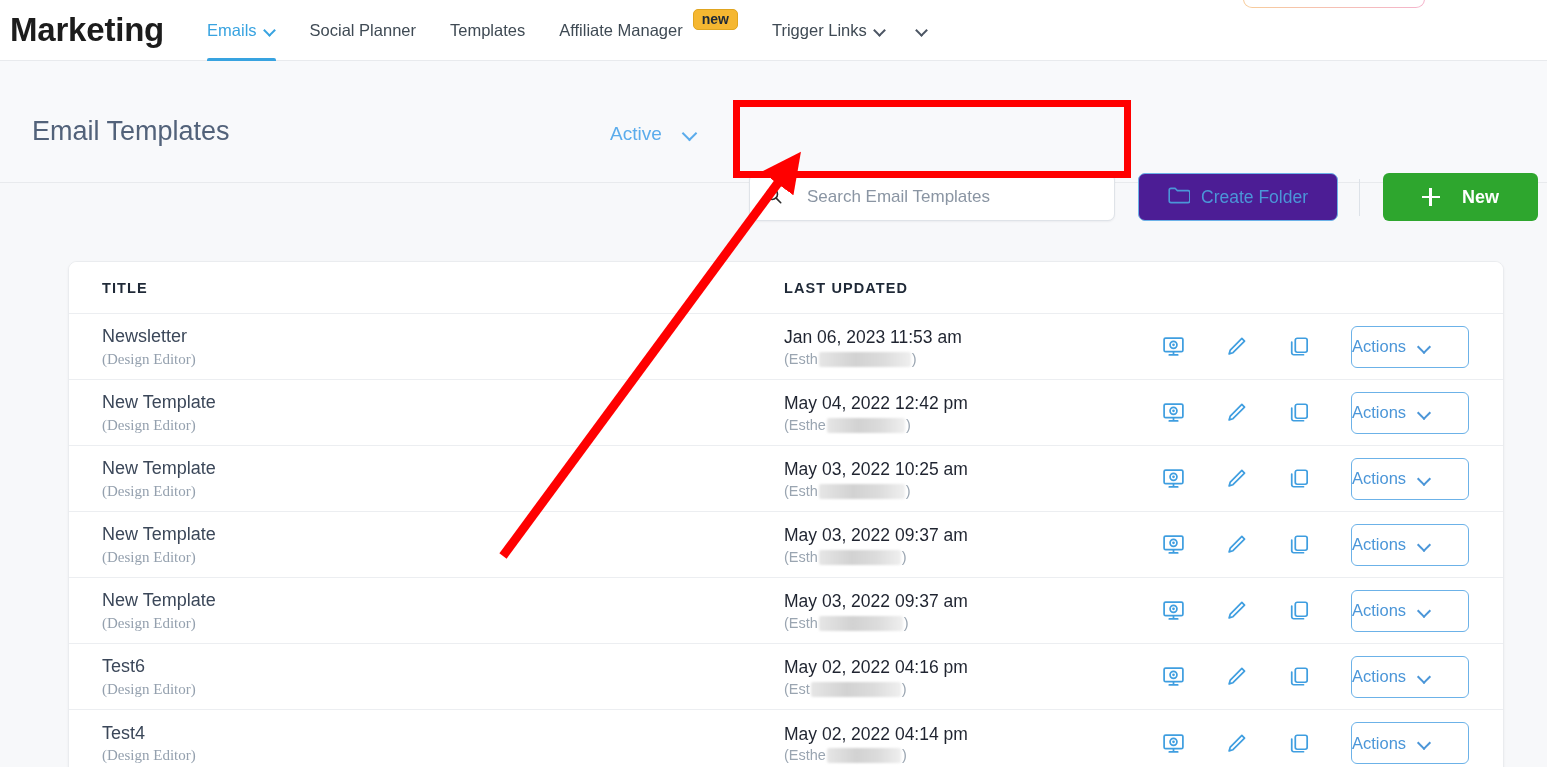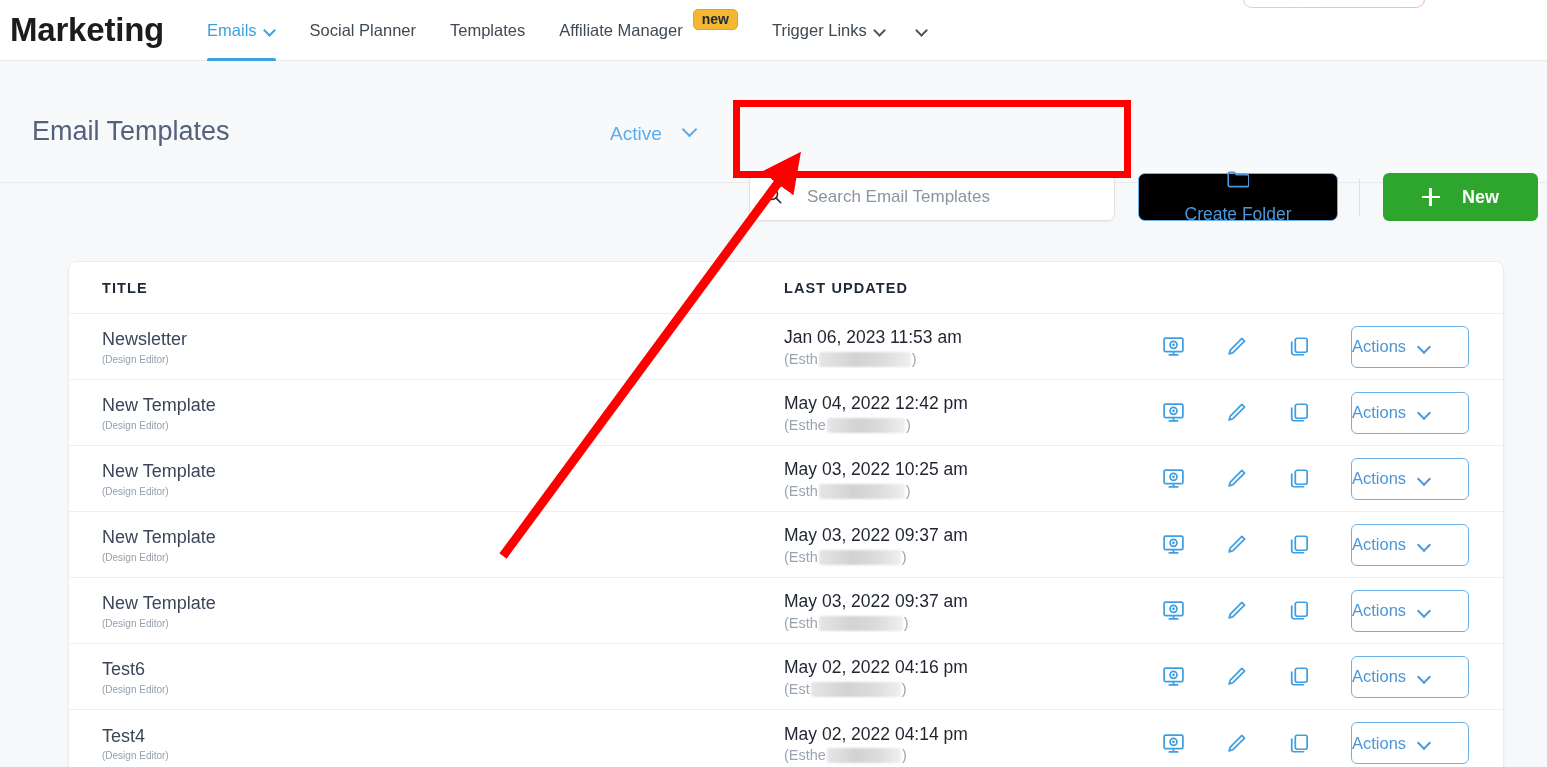--- a/index.html
+++ b/index.html
@@ -68,21 +68,21 @@
     position: absolute; top: 61px; left: 0; width: 1547px; height: 122px;
     background: #f8f9fb;
     border-bottom: 1px solid #e8eaed;
   }
   .page-title {
     position: absolute; left: 32px; top: 55px;
     font-size: 27px; color: #52627a; font-weight: 400;
   }
   .active-filter {
     position: absolute; left: 610px; top: 62px;
-    display: flex; align-items: flex-start; gap: 22px;
+    display: flex; align-items: center; gap: 22px;
     font-size: 19px; color: #5bacec; cursor: pointer;
   }
   .active-filter .chev { width: 14px; height: 14px; }
   .active-filter .chev::before { width: 9px; height: 9px; border-width: 2.4px; }
 
   .searchbox {
     position: absolute; left: 749px; top: 112px;
     width: 366px; height: 48px;
     background: #fff; border: 1px solid #dfe3e8; border-radius: 7px;
     box-shadow: 0 1px 2px rgba(16,24,40,.05);
@@ -91,23 +91,23 @@
   .searchbox input {
     border: 0; outline: 0; flex: 1;
     font-family: "Liberation Sans", sans-serif;
     font-size: 17px; color: #3f4a54; background: transparent; margin-left: 12px;
   }
   .searchbox input::placeholder { color: #8a95a3; }
 
   .btn-folder {
     position: absolute; left: 1138px; top: 112px;
     width: 200px; height: 48px;
-    background: #000000; border: 1px solid #6cb2e8; border-radius: 7px;
+    background: #4c1d95; border: 1px solid #6cb2e8; border-radius: 7px;
     display: flex; align-items: center; justify-content: center; gap: 11px;
-    color: #4b96d8; font-size: 17.5px; cursor: pointer; flex-direction: column;
+    color: #4b96d8; font-size: 17.5px; cursor: pointer;
   }
   .vdiv {
     position: absolute; left: 1359px; top: 118px; width: 1px; height: 37px;
     background: #dde2e8;
   }
   .btn-new {
     position: absolute; left: 1383px; top: 112px;
     width: 155px; height: 48px;
     background: #2ea62e; border-radius: 6px;
     display: flex; align-items: center; justify-content: center; gap: 22px;
@@ -145,21 +145,21 @@
   .row {
     display: flex; align-items: center; height: 66px;
     border-bottom: 1px solid #eceef1;
   }
   .row:last-child { border-bottom: 0; }
   .cell-title { padding-left: 33px; width: 715px; }
   .cell-title .t {
     font-size: 18px; color: #3b4759; line-height: 1.25;
   }
   .cell-title .sub {
-    font-size: 10px; color: #94a0ae; margin-top: 3px;
+    font-size: 15px; color: #94a0ae; margin-top: 3px; font-family: Liberation Serif, serif;
   }
   .cell-updated { width: 350px; }
   .cell-updated .d { font-size: 17.5px; color: #1f2430; line-height: 1.3; }
   .cell-updated .by {
     font-size: 14.5px; color: #9aa5b1; margin-top: 2px;
     display: flex; align-items: flex-start;
   }
   .redact {
     display: inline-block; height: 15px; margin: 0 1px;
     border-radius: 2px;

